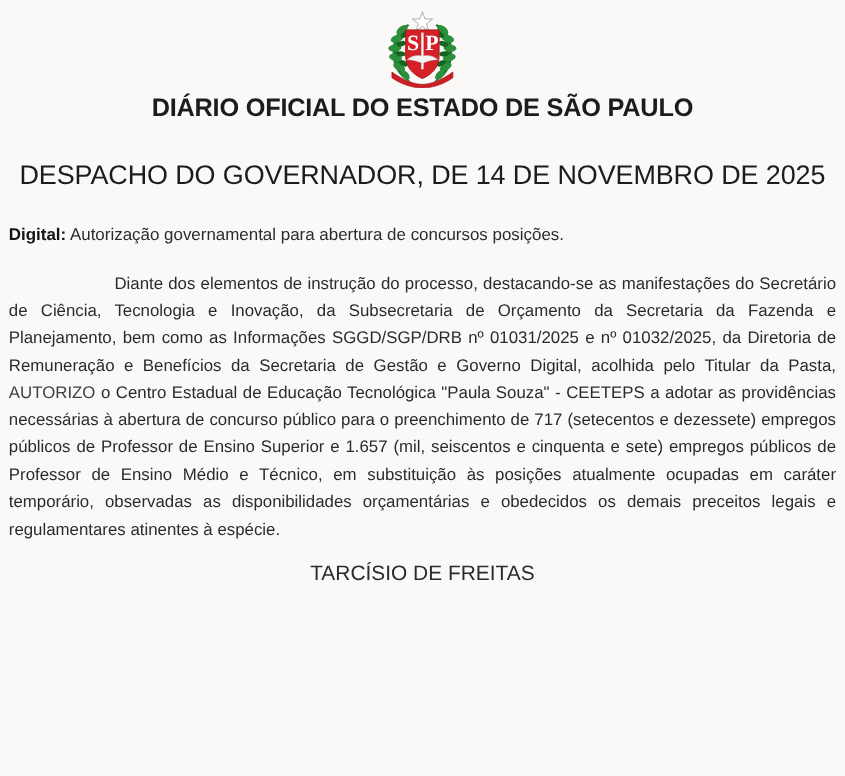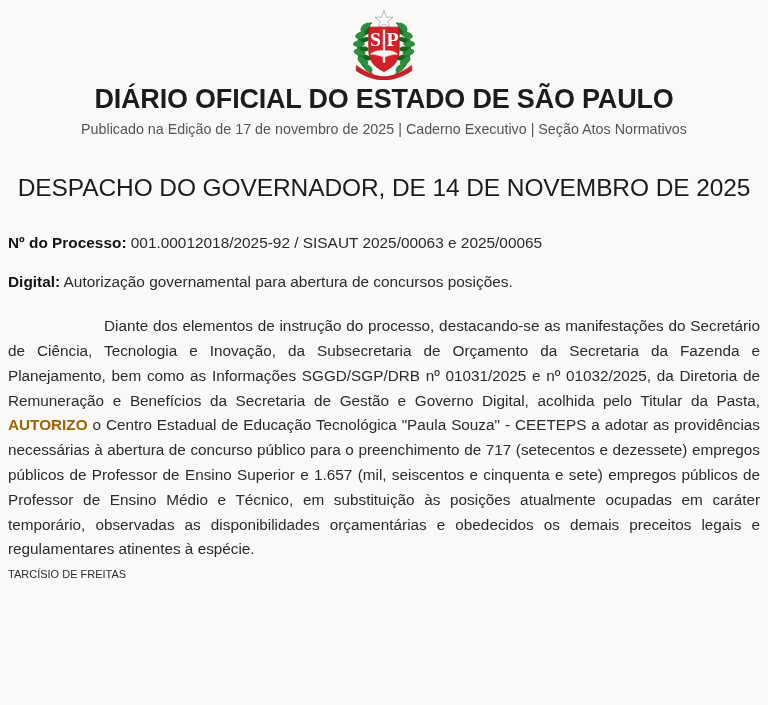--- a/index.html
+++ b/index.html
@@ -37,21 +37,21 @@
     height: 72px;
   }
 
   .crest {
     width: 66px;
     height: 70px;
     display: block;
   }
 
   .gazette-title {
-    font-size: 27px;
+    font-size: 23px;
     font-weight: bold;
     letter-spacing: -0.2px;
     color: #1c1c1c;
     margin: 4px 0 0 0;
     line-height: 1.08;
     white-space: nowrap;
   }
 
   .gazette-sub {
     font-size: 14.3px;
@@ -106,30 +106,31 @@
     text-justify: inter-word;
     color: #2b2b2b;
   }
 
   .body-block .indent {
     display: inline-block;
     width: 96px;
   }
 
   .body-block b {
-    font-weight: bold;
-    color: #a16207;
+    font-weight: normal;
+    color: #404040;
   }
 
   
   .signature {
-    margin: 6px 8px 0 8px;
-    font-size: 11px;
+    margin: 17px 8px 0 8px;
+    font-size: 19px;
     color: #2b2b2b;
     line-height: 1.2;
+    text-align: center;
   }
 </style>
 </head>
 <body>
 
 <div class="page">
 
   <div class="masthead">
 
     <div class="crest-wrap">
@@ -179,30 +180,26 @@
 
         <path d="M50,62 C43,60 34,62 29,67 C36,67 44,69 50,72 C56,69 64,67 71,67 C66,62 57,60 50,62 Z" fill="#f4f4f4" stroke="#c9c9c9" stroke-width="0.6"></path>
 
         <path d="M8,84 C24,96 40,101 50,101 C60,101 76,96 92,84
                  L92,92 C76,103 60,106 50,106 C40,106 24,103 8,92 Z" fill="#cf1f26" stroke="#9c1117" stroke-width="0.9"></path>
       </svg>
     </div>
 
     <h1 class="gazette-title">DIÁRIO OFICIAL DO ESTADO DE SÃO PAULO</h1>
 
-    <div class="gazette-sub">Publicado na Edição de 17 de novembro de 2025 | Caderno Executivo | Seção Atos Normativos</div>
   </div>
 
   <h2 class="act-title">DESPACHO DO GOVERNADOR, DE 14 DE NOVEMBRO DE 2025</h2>
 
   <div class="meta-block">
 
-    <div class="meta-row">
-      <span class="meta-label">Nº do Processo:</span><span class="meta-value"> 001.00012018/2025-92 / SISAUT 2025/00063 e 2025/00065</span>
-    </div>
 
 
     <div class="meta-row">
       <span class="meta-label">Digital:</span><span class="meta-value"> Autorização governamental para abertura de concursos posições.</span>
     </div>
 
   </div>
 
   <p class="body-block"><span class="indent"></span><span>Diante dos elementos de instrução do processo, destacando-se as manifestações do Secretário de Ciência, Tecnologia e Inovação, da Subsecretaria de Orçamento da Secretaria da Fazenda e Planejamento, bem como as Informações SGGD/SGP/DRB nº 01031/2025  e nº 01032/2025, da Diretoria de Remuneração e Benefícios da Secretaria de Gestão e Governo Digital, acolhida pelo Titular da Pasta, </span><b>AUTORIZO</b><span> o Centro Estadual de Educação Tecnológica "Paula Souza" - CEETEPS a adotar as providências necessárias à abertura de concurso público para o preenchimento de 717 (setecentos e dezessete) empregos públicos de Professor de Ensino Superior e 1.657 (mil, seiscentos e cinquenta e sete) empregos públicos de Professor de Ensino Médio e Técnico, em substituição às posições atualmente ocupadas em caráter temporário, observadas as disponibilidades orçamentárias e obedecidos os demais preceitos legais e regulamentares atinentes à espécie.</span></p>
 

